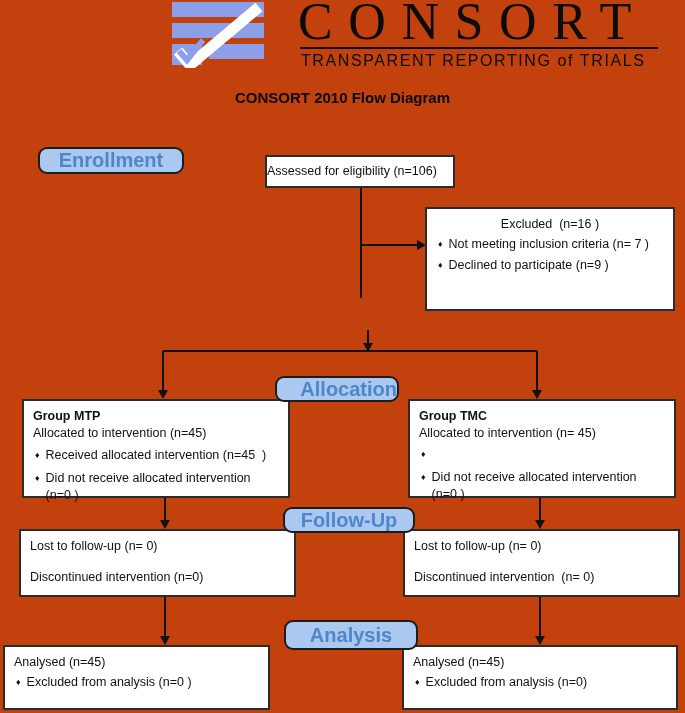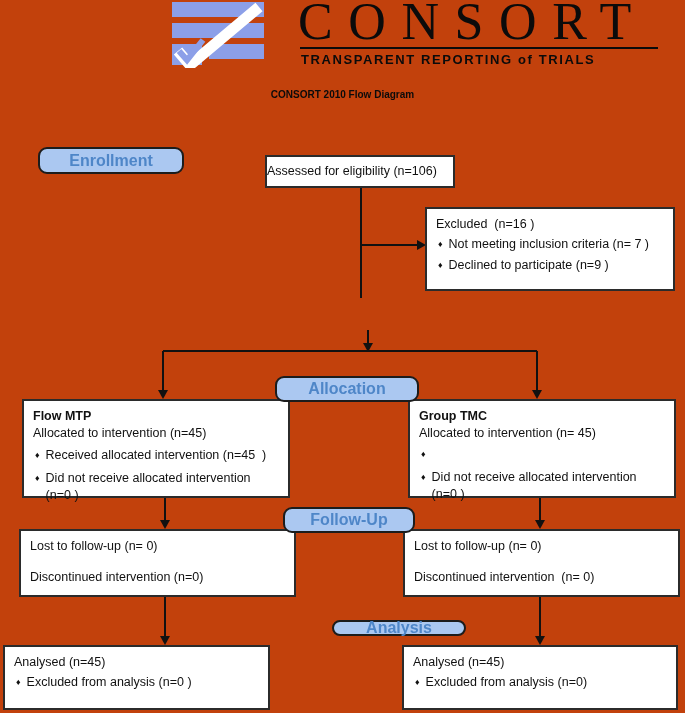--- a/index.html
+++ b/index.html
@@ -15,48 +15,48 @@
   body{font-family:"Liberation Sans",sans-serif;color:#111;}
   #canvas{position:relative;width:685px;height:713px;background:#c2410c;overflow:hidden;}
 
   
   .logo-icon{position:absolute;left:172px;top:2px;width:92px;height:66px;z-index:2;}
   .wordmark{position:absolute;left:298px;top:-3px;width:368px;z-index:2;
     font-family:"Liberation Serif",serif;font-size:52px;line-height:50px;
     letter-spacing:0.30em;color:#0b0b0b;white-space:nowrap;}
   .wordmark-rule{position:absolute;left:300px;top:47px;width:358px;height:2px;background:#0b0b0b;z-index:2;}
   .tagline{position:absolute;left:301px;top:52px;z-index:2;
-    font-size:13px;font-weight:700;letter-spacing:1.6px;white-space:nowrap;color:#0b0b0b;}
+    font-size:16px;font-weight:400;letter-spacing:1.6px;white-space:nowrap;color:#0b0b0b;}
   .page-title{position:absolute;left:0;top:89px;width:685px;text-align:center;z-index:2;
-    font-size:10px;font-weight:700;color:#0b0b0b;}
+    font-size:15px;font-weight:700;color:#0b0b0b;}
 
   
   .stage{position:absolute;z-index:3;background:var(--label-fill);
     border:2px solid var(--label-border);border-radius:9px;
     display:flex;align-items:center;justify-content:center;
-    font-size:16px;font-weight:700;color:var(--label-text);}
+    font-size:20px;font-weight:700;color:var(--label-text);}
   #stage-enrollment{left:38px;top:147px;width:146px;height:27px;}
-  #stage-allocation{left:275px;top:376px;width:144px;height:26px;}
+  #stage-allocation{left:275px;top:376px;width:124px;height:26px;justify-content:flex-end;}
   #stage-followup{left:283px;top:507px;width:132px;height:26px;}
-  #stage-analysis{left:284px;top:620px;width:134px;height:16px;margin-left:48px;}
+  #stage-analysis{left:284px;top:620px;width:134px;height:30px;}
 
   
   .fbox{position:absolute;z-index:2;background:#ffffff;border:2px solid var(--box-border);
     font-size:12.5px;line-height:17px;}
   .fbox .txt{white-space:pre-wrap;}
   .fbox.center{display:flex;align-items:center;justify-content:flex-start;text-align:center;}
   .fbox.pad{padding:7px 9px 0 9px;}
   .fbox .b-title{font-weight:700;}
   .fbox .row{margin-top:3px;display:flex;align-items:baseline;}
   .fbox .row.gap{margin-top:5px;}
   .bullet{font-size:9px;margin:0 6px 0 2px;position:relative;top:-1px;}
   .spacer{height:14px;}
 
   #box-assessed{left:265px;top:155px;width:190px;height:33px;}
-  #box-excluded{left:425px;top:207px;width:250px;height:84px;}
+  #box-excluded{left:425px;top:207px;width:250px;height:104px;text-align:center;}
   #box-randomized{left:291px;top:298px;width:154px;height:32px;}
   #box-group-mtp{left:22px;top:399px;width:268px;height:99px;}
   #box-group-tmc{left:408px;top:399px;width:268px;height:99px;}
   #box-followup-left{left:19px;top:529px;width:277px;height:68px;}
   #box-followup-right{left:403px;top:529px;width:277px;height:68px;}
   #box-analysis-left{left:3px;top:645px;width:267px;height:65px;}
   #box-analysis-right{left:402px;top:645px;width:276px;height:65px;}
 
   
   #connectors{position:absolute;left:0;top:0;width:685px;height:713px;z-index:1;}
@@ -132,21 +132,21 @@
       <span class="txt">Not meeting inclusion criteria (n= 7 )</span>
     </div>
     <div class="row">
       <span class="bullet">♦</span>
       <span class="txt">Declined to participate (n=9 )</span>
     </div>
   </div>
 
 
   <div class="fbox pad" id="box-group-mtp">
-    <div class="txt b-title">Flow MTP</div>
+    <div class="txt b-title">Group MTP</div>
     <div class="txt">Allocated to intervention (n=45)</div>
     <div class="row gap">
       <span class="bullet">♦</span>
       <span class="txt">Received allocated intervention (n=45  )</span>
     </div>
     <div class="row gap">
       <span class="bullet">♦</span>
       <span class="txt">Did not receive allocated intervention  (n=0 )</span>
     </div>
   </div>

